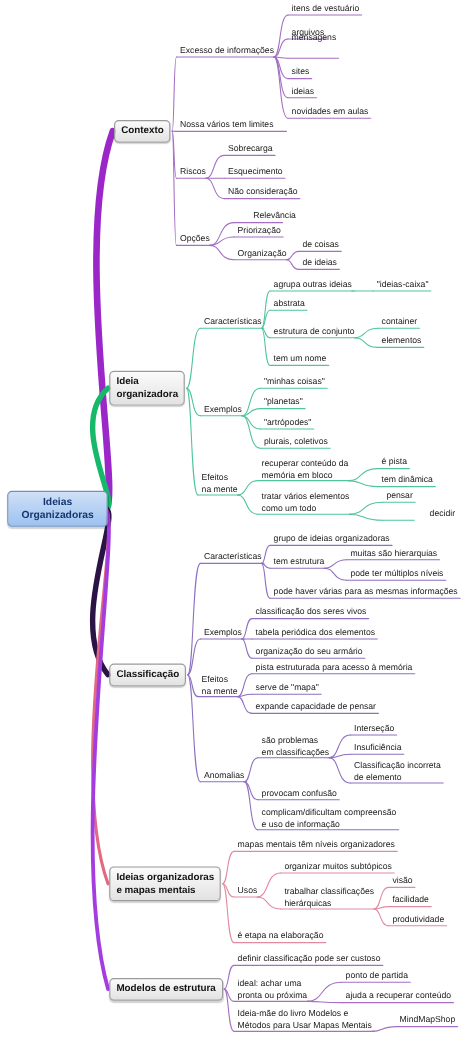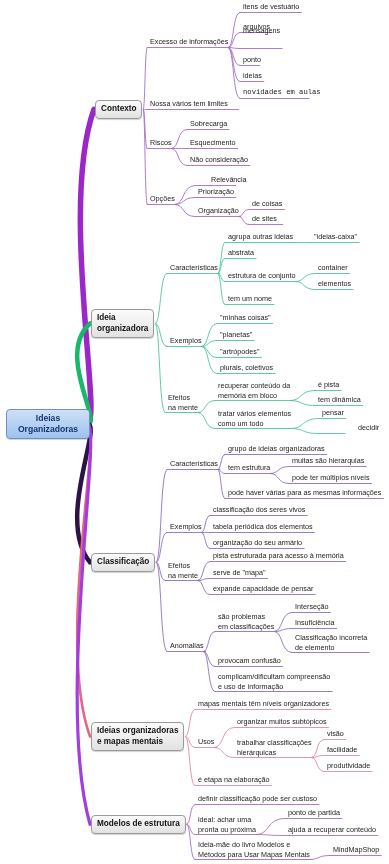--- a/index.html
+++ b/index.html
@@ -200,37 +200,37 @@
 
   <div class="node" style="left:91px;top:722px;">Ideias organizadoras
 e mapas mentais</div>
 
   <div class="node" style="left:91px;top:815px;">Modelos de estrutura</div>
 
   <div class="leaf" style="left:150px;top:37px;">Excesso de informações</div>
   <div class="leaf" style="left:243px;top:2px;">itens de vestuário</div>
   <div class="leaf" style="left:243px;top:22px;">arquivos</div>
   <div class="leaf" style="left:243px;top:26px;">mensagens</div>
-  <div class="leaf" style="left:243px;top:55px;">ponto</div>
+  <div class="leaf" style="left:243px;top:55px;">sites</div>
   <div class="leaf" style="left:243px;top:71px;">ideias</div>
-  <div class="leaf" style="left:243px;top:88px;font-family:Liberation Mono, monospace;">novidades em aulas</div>
+  <div class="leaf" style="left:243px;top:88px;">novidades em aulas</div>
 
   <div class="leaf" style="left:150px;top:99px;">Nossa vários tem limites</div>
 
   <div class="leaf" style="left:150px;top:138px;">Riscos</div>
   <div class="leaf" style="left:190px;top:119px;">Sobrecarga</div>
   <div class="leaf" style="left:190px;top:138px;">Esquecimento</div>
   <div class="leaf" style="left:190px;top:155px;">Não consideração</div>
 
   <div class="leaf" style="left:150px;top:194px;">Opções</div>
   <div class="leaf" style="left:198px;top:175px;padding-left:13px;">Relevância</div>
   <div class="leaf" style="left:198px;top:187px;">Priorização</div>
   <div class="leaf" style="left:198px;top:206px;">Organização</div>
   <div class="leaf" style="left:252px;top:199px;">de coisas</div>
-  <div class="leaf" style="left:252px;top:214px;">de sites</div>
+  <div class="leaf" style="left:252px;top:214px;">de ideias</div>
 
   <div class="leaf" style="left:170px;top:263px;">Características</div>
   <div class="leaf" style="left:228px;top:232px;">agrupa outras ideias</div>
   <div class="leaf" style="left:314px;top:232px;">"ideias-caixa"</div>
   <div class="leaf" style="left:228px;top:248px;">abstrata</div>
   <div class="leaf" style="left:228px;top:271px;">estrutura de conjunto</div>
   <div class="leaf" style="left:318px;top:263px;">container</div>
   <div class="leaf" style="left:318px;top:279px;">elementos</div>
   <div class="leaf" style="left:228px;top:294px;">tem um nome</div>
 

